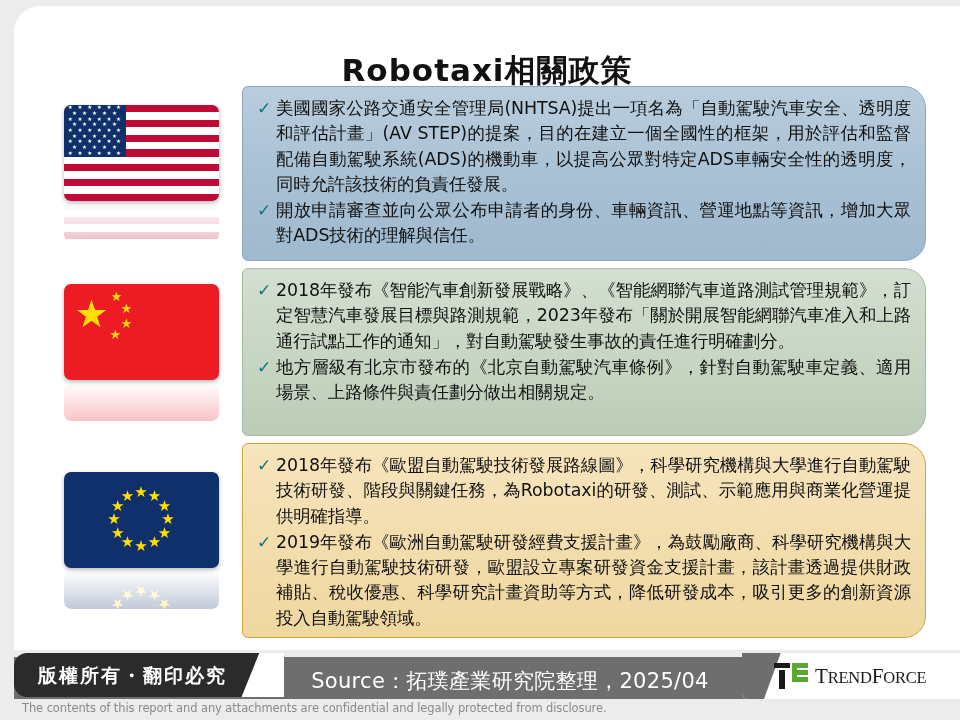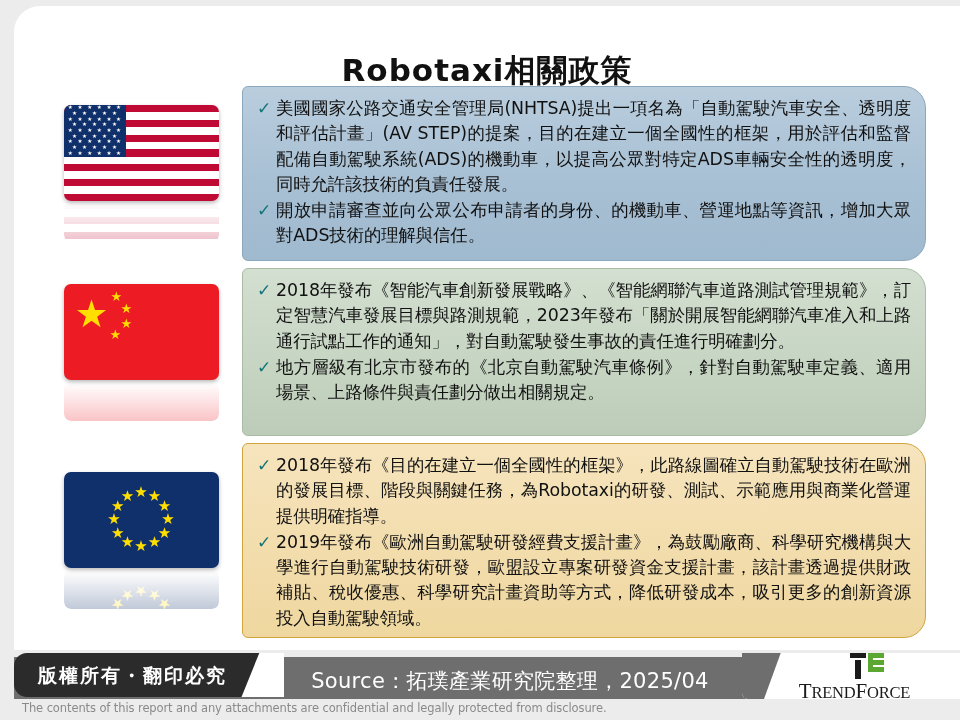--- a/index.html
+++ b/index.html
@@ -278,21 +278,20 @@
     position: absolute;
     right: 0px;
     top: 653px;
     width: 218px;
     height: 46px;
     background: #ffffff;
     border-radius: 0 0 0 6px;
     display: flex;
     align-items: center;
     overflow: hidden;
-    flex-direction: column;
   }
   #logo-plate::before {
     content: "";
     position: absolute;
     left: -16px;
     top: -4px;
     width: 46px;
     height: 56px;
     background: #6e6e6e;
     transform: skewX(-20deg);
@@ -419,21 +418,21 @@
         </div>
       </div>
     </div>
     <div class="policy-box box-blue">
       <div class="bullet">
         <span class="check-icon">✓</span>
         <span class="bullet-text">美國國家公路交通安全管理局(NHTSA)提出一項名為「自動駕駛汽車安全、透明度和評估計畫」(AV STEP)的提案，目的在建立一個全國性的框架，用於評估和監督配備自動駕駛系統(ADS)的機動車，以提高公眾對特定ADS車輛安全性的透明度，同時允許該技術的負責任發展。</span>
       </div>
       <div class="bullet">
         <span class="check-icon">✓</span>
-        <span class="bullet-text">開放申請審查並向公眾公布申請者的身份、的機動車、營運地點等資訊，增加大眾對ADS技術的理解與信任。</span>
+        <span class="bullet-text">開放申請審查並向公眾公布申請者的身份、車輛資訊、營運地點等資訊，增加大眾對ADS技術的理解與信任。</span>
       </div>
     </div>
   </div>
 
   <div class="policy-row" id="row-1">
     <div class="flag-cell">
       <div class="flag-wrap">
         <div class="flag flag-cn">
           <span class="star-big">★</span>
           <span class="star-s s1">★</span>
@@ -482,21 +481,21 @@
               <span class="eu-star" style="left: 77.5px; top: 75px;">★</span>
               <span class="eu-star" style="left: 64px; top: 71.3827px;">★</span>
               <span class="eu-star" style="left: 54.1173px; top: 61.5px;">★</span>
             </div>
         </div>
       </div>
     </div>
     <div class="policy-box box-tan">
       <div class="bullet">
         <span class="check-icon">✓</span>
-        <span class="bullet-text">2018年發布《目的在建立一個全國性的框架》，此路線圖確立自動駕駛技術在歐洲的發展目標、階段與關鍵任務，為Robotaxi的研發、測試、示範應用與商業化營運提供明確指導。</span>
+        <span class="bullet-text">2018年發布《歐盟自動駕駛技術發展路線圖》，科學研究機構與大學進行自動駕駛技術研發、階段與關鍵任務，為Robotaxi的研發、測試、示範應用與商業化營運提供明確指導。</span>
       </div>
       <div class="bullet">
         <span class="check-icon">✓</span>
         <span class="bullet-text">2019年發布《歐洲自動駕駛研發經費支援計畫》，為鼓勵廠商、科學研究機構與大學進行自動駕駛技術研發，歐盟設立專案研發資金支援計畫，該計畫透過提供財政補貼、稅收優惠、科學研究計畫資助等方式，降低研發成本，吸引更多的創新資源投入自動駕駛領域。</span>
       </div>
     </div>
   </div>
 
 </div>
 

